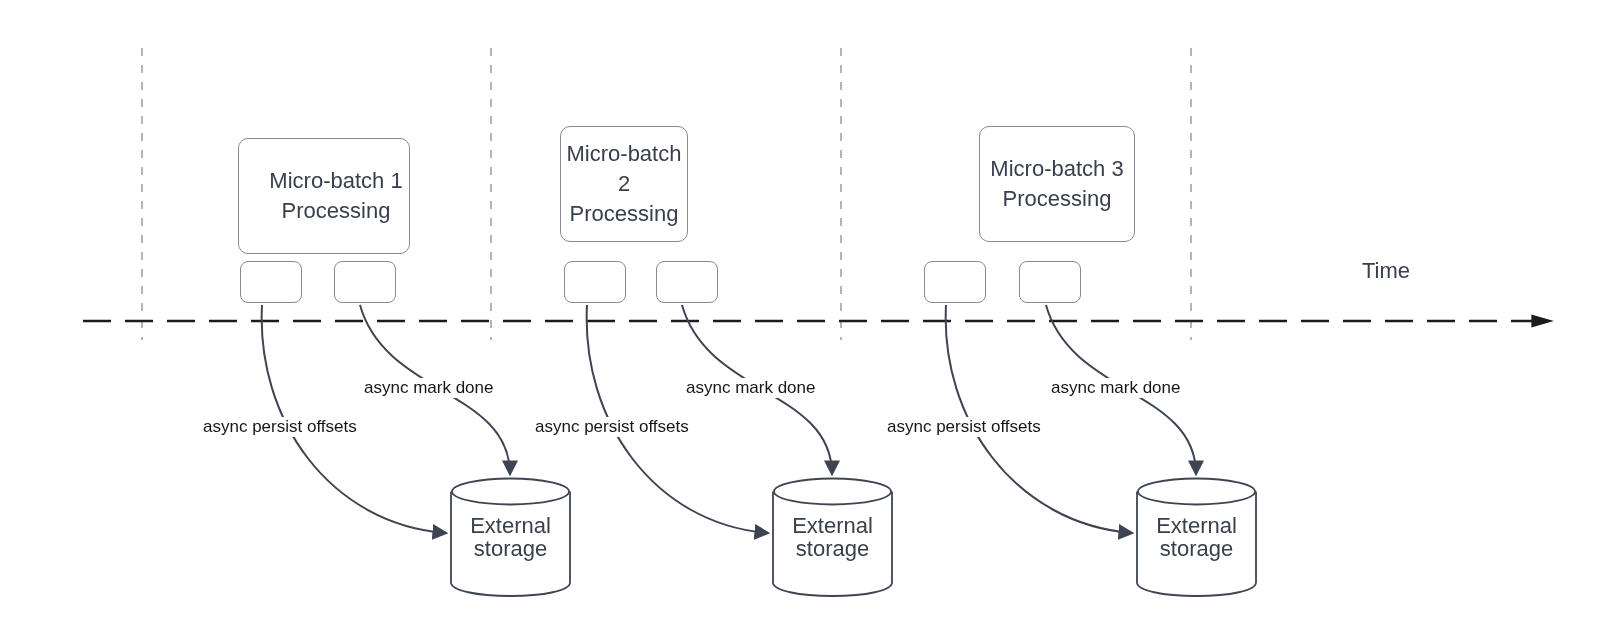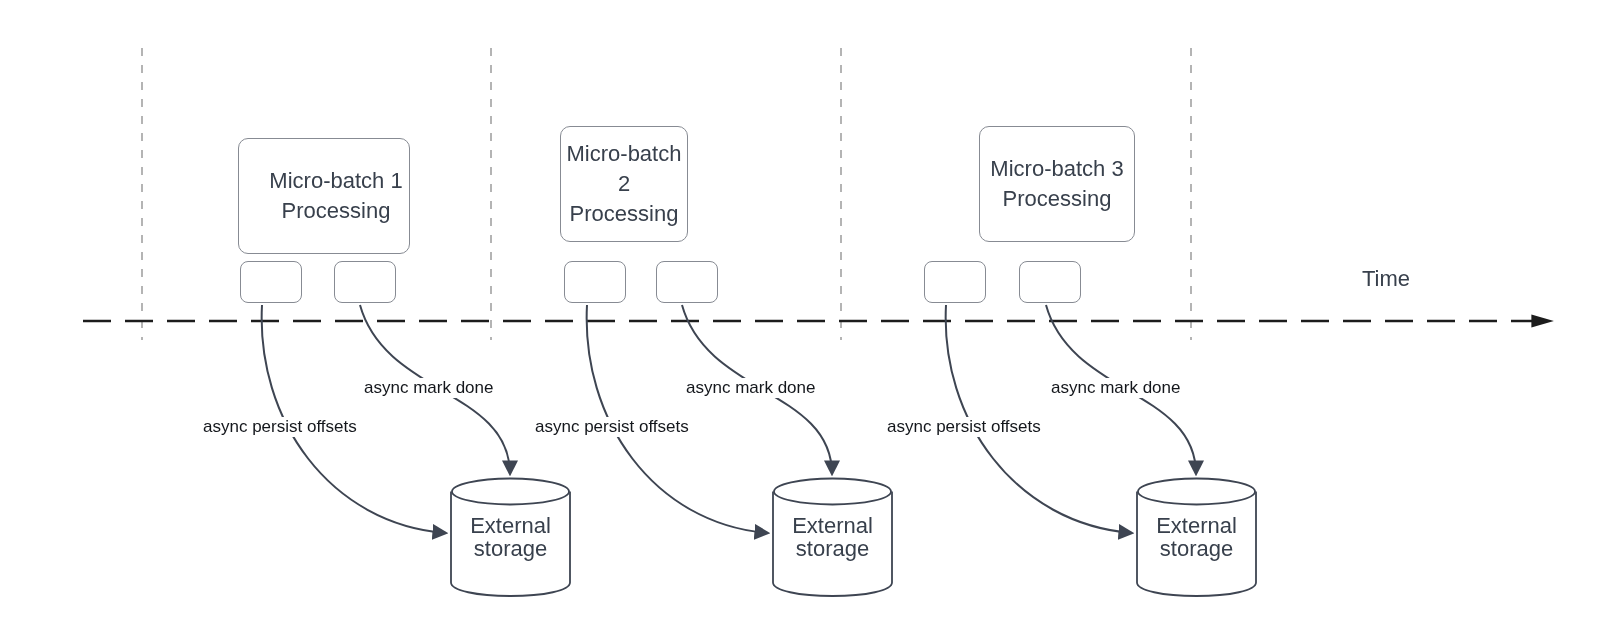--- a/index.html
+++ b/index.html
@@ -26,21 +26,21 @@
     width:62px;height:42px;
   }
   .arrow-label{
     font-size:17px;font-weight:normal;color:var(--label);
     background:var(--bg);padding:0 3px;white-space:nowrap;
   }
   .storage-label{
     width:119px;text-align:center;font-size:22px;line-height:23px;
     color:var(--text);white-space:pre-line;
   }
-  .time-label{font-size:22px;color:var(--text);margin-top:8px;}
+  .time-label{font-size:22px;color:var(--text);}
 </style>
 </head>
 <body>
 
 <div id="scene">
 
   <svg class="layer" viewBox="0 0 1600 642">
     <defs>
       <marker id="arrowSmall" viewBox="0 0 10 10" refX="8.5" refY="5" markerWidth="8" markerHeight="8" orient="auto">
         <path d="M0,0 L10,5 L0,10 Z" fill="#3e4552"></path>

